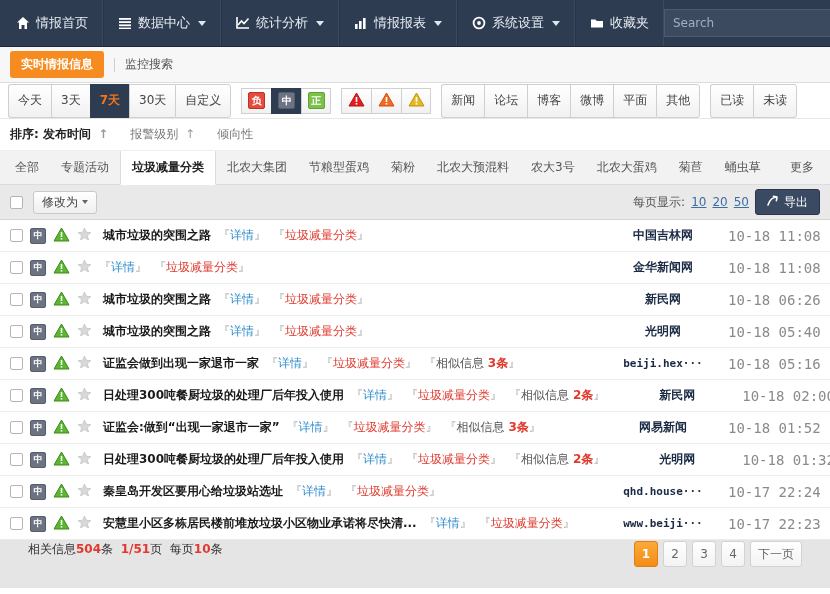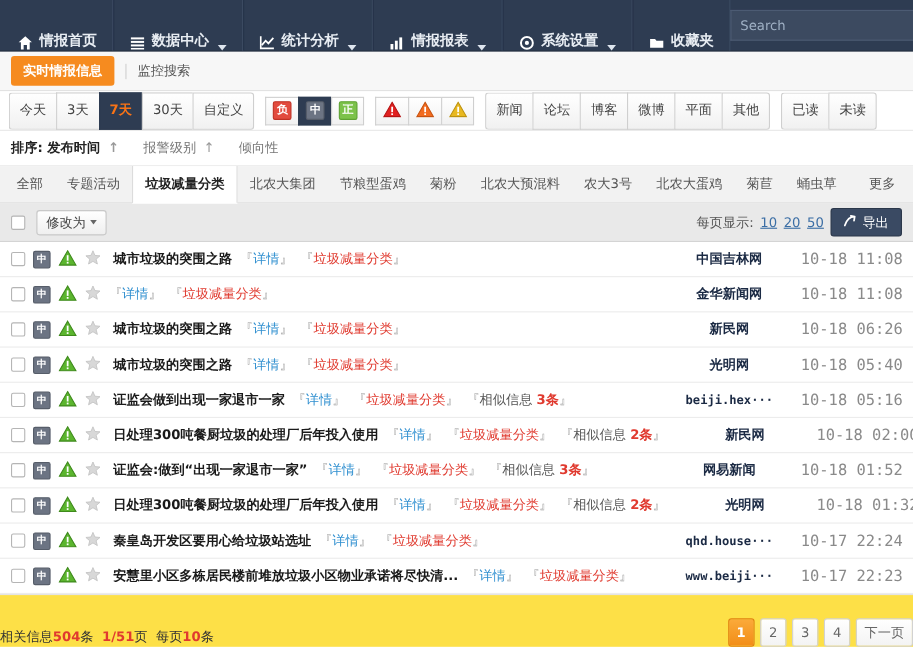--- a/index.html
+++ b/index.html
@@ -18,26 +18,26 @@
   .topnav {
     height: 47px;
     background: #2e3c52;
     display: flex;
     align-items: stretch;
     border-bottom: 1px solid #1e2838;
     padding-left: 2px;
   }
   .nav-item {
     display: flex;
-    align-items: flex-end;
+    align-items: center;
     gap: 6px;
     padding: 0 14px;
     color: #e8edf3;
     font-size: 13px;
-    font-weight: bold;
+    font-weight: normal;
     border-right: 1px solid #3b4a61;
     border-left: 1px solid #26334a;
     white-space: nowrap;
     cursor: pointer;
   }
   .nav-item:first-child { border-left: none; }
   .nav-ico { display: inline-block; width: 14px; height: 14px; position: relative; }
   .nav-ico svg { display: block; }
   .caret-down {
     width: 0; height: 0;
@@ -272,24 +272,24 @@
   .time {
     font-size: 14px; color: #8a8a8a;
     width: 92px; text-align: right; white-space: nowrap;
     font-family: "DejaVu Sans Mono", "Liberation Mono", monospace;
   }
 
   
   .footer {
     height: 48px;
     display: flex;
-    align-items: flex-end;
-    padding: 0 0;
+    align-items: flex-start;
+    padding: 0 28px;
     border-top: 1px solid #e4e4e4;
-    background: #fde047;
+    background: #e5e5e5;
   }
   .foot-info { font-size: 12px; color: #333; }
   .foot-info b { color: #e03a2f; }
   .pager { margin-left: auto; display: flex; gap: 5px; }
   .pg {
     min-width: 24px; height: 26px;
     padding: 0 7px;
     border: 1px solid #d2d2d2;
     border-radius: 3px;
     background: linear-gradient(#ffffff, #f3f3f3);

